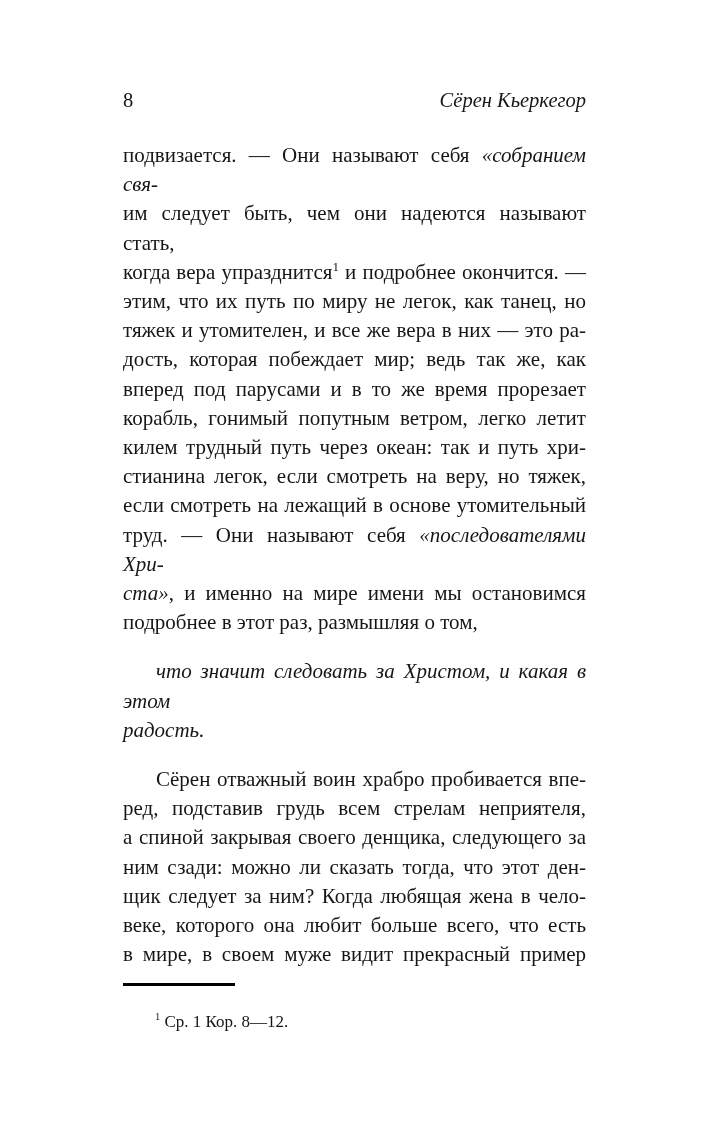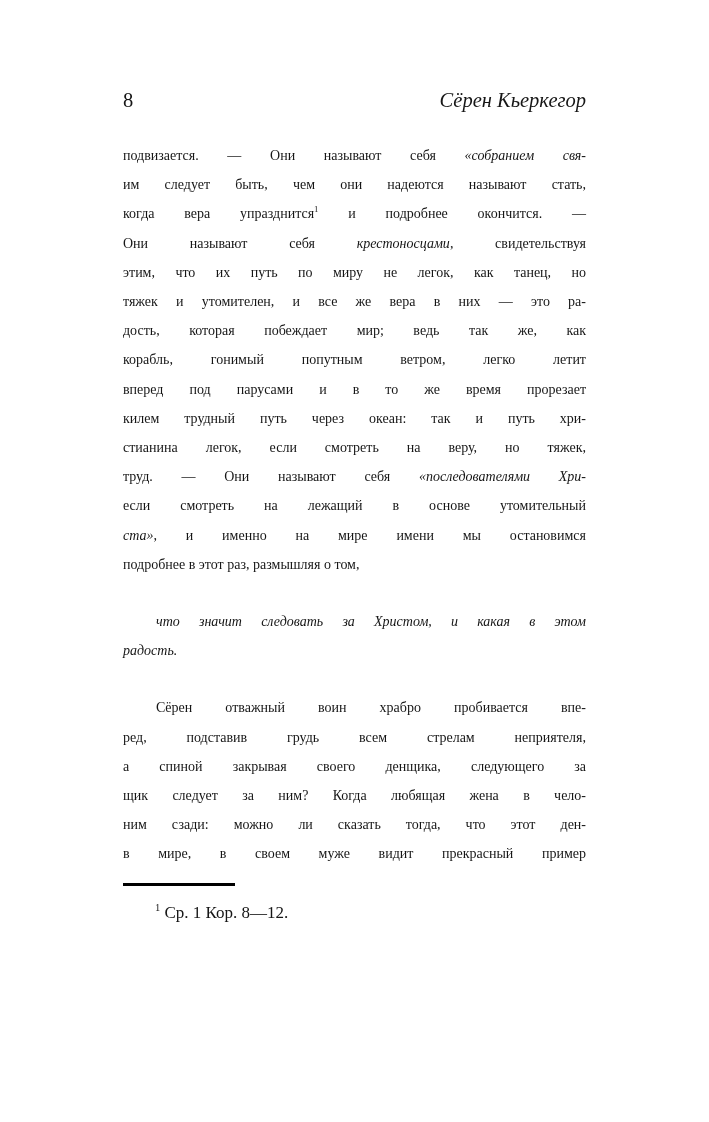--- a/index.html
+++ b/index.html
@@ -28,27 +28,27 @@
     align-items: baseline;
     font-size: 20.5px;
     line-height: 28px;
     margin-bottom: 27px;
   }
   .running-title {
     font-style: italic;
     font-family: Liberation Serif, serif;
   }
   .body-text {
-    font-size: 14px;
+    font-size: 21px;
   }
   .para {
     margin: 0;
   }
   .para.gap {
-    margin-top: 28px;
+    margin-top: 20px;
   }
   .para.italic-block {
     font-style: italic;
   }
   .line {
     line-height: 29.2px;
     text-align: justify;
     text-align-last: justify;
   }
   .line.last {
@@ -66,21 +66,21 @@
     line-height: 0;
     vertical-align: super;
   }
   .footnote-rule {
     margin-top: 14px;
     width: 112px;
     height: 3px;
     background: #000000;
   }
   .footnote {
-    margin-top: 15px;
+    margin-top: 24px;
     font-size: 17px;
     line-height: 24px;
     text-indent: 32px;
   }
 </style>
 </head>
 <body>
 
 <div class="page">
   <div class="content">
@@ -88,43 +88,43 @@
     <div class="header">
       <span>8</span>
       <span class="running-title">Сёрен Кьеркегор</span>
     </div>
 
     <div class="body-text">
         <div class="para">
           <div class="line"><span>подвизается. — Они называют себя </span><i>«собранием свя-</i></div>
           <div class="line"><span>им следует быть, чем они надеются называют стать,</span></div>
           <div class="line"><span>когда вера упразднится</span><sup>1</sup><span> и подробнее окончится. —</span></div>
-          <div class="line"><span>Они называют себя </span><i>крестоносцами</i><span>, свидетельствуя</span></div>
           <div class="line"><span>этим, что их путь по миру не легок, как танец, но</span></div>
           <div class="line"><span>тяжек и утомителен, и все же вера в них — это ра-</span></div>
           <div class="line"><span>дость, которая побеждает мир; ведь так же, как</span></div>
+          <div class="line"><span>вперед под парусами и в то же время прорезает</span></div>
           <div class="line"><span>корабль, гонимый попутным ветром, легко летит</span></div>
-          <div class="line"><span>вперед под парусами и в то же время прорезает</span></div>
           <div class="line"><span>килем трудный путь через океан: так и путь хри-</span></div>
           <div class="line"><span>стианина легок, если смотреть на веру, но тяжек,</span></div>
+          <div class="line"><span>если смотреть на лежащий в основе утомительный</span></div>
           <div class="line"><span>труд. — Они называют себя </span><i>«последователями Хри-</i></div>
-          <div class="line"><span>если смотреть на лежащий в основе утомительный</span></div>
           <div class="line"><i>ста»</i><span>, и именно на мире имени мы остановимся</span></div>
           <div class="line last"><span>подробнее в этот раз, размышляя о том,</span></div>
         </div>
         <div class="para gap italic-block">
           <div class="line indent"><span>что значит следовать за Христом, и какая в этом</span></div>
           <div class="line last"><span>радость.</span></div>
         </div>
         <div class="para gap">
           <div class="line indent"><span>Сёрен отважный воин храбро пробивается впе-</span></div>
           <div class="line"><span>ред, подставив грудь всем стрелам неприятеля,</span></div>
           <div class="line"><span>а спиной закрывая своего денщика, следующего за</span></div>
+          <div class="line"><span>ним сзади: можно ли сказать тогда, что этот ден-</span></div>
           <div class="line"><span>щик следует за ним? Когда любящая жена в чело-</span></div>
-          <div class="line"><span>ним сзади: можно ли сказать тогда, что этот ден-</span></div>
+          <div class="line"><span>веке, которого она любит больше всего, что есть</span></div>
           <div class="line"><span>в мире, в своем муже видит прекрасный пример</span></div>
         </div>
       </div>
 
     <div class="footnote-rule"></div>
     <div class="footnote"><sup>1</sup> <span>Ср. 1 Кор. 8—12.</span></div>
 
   </div>
 </div>
 

